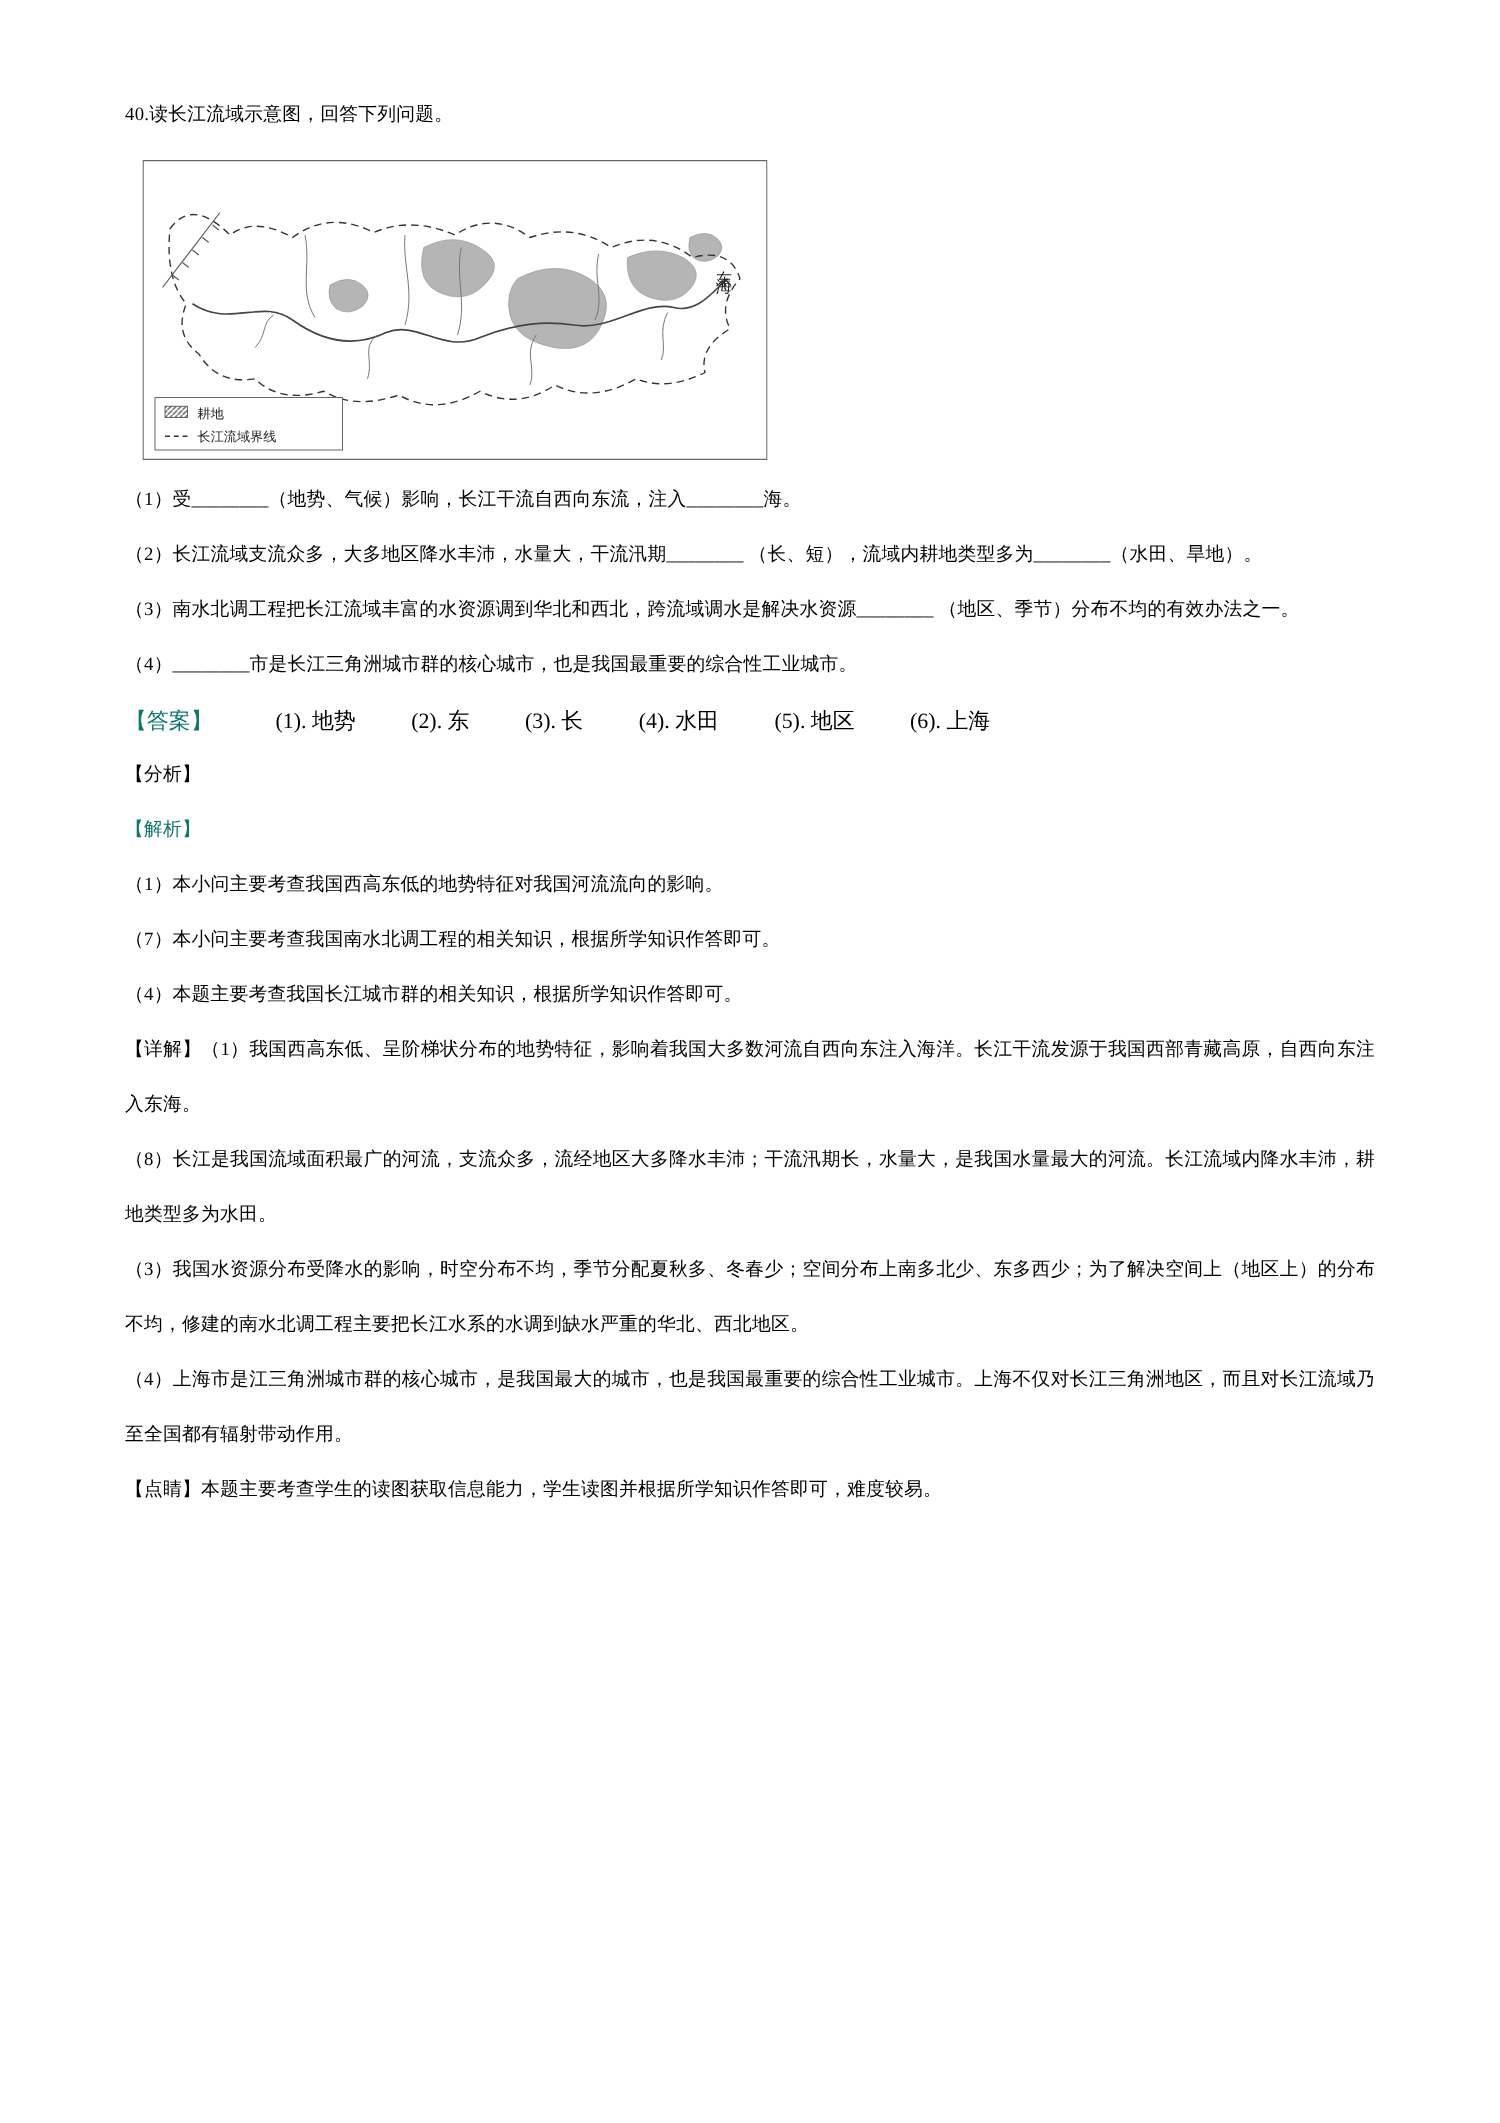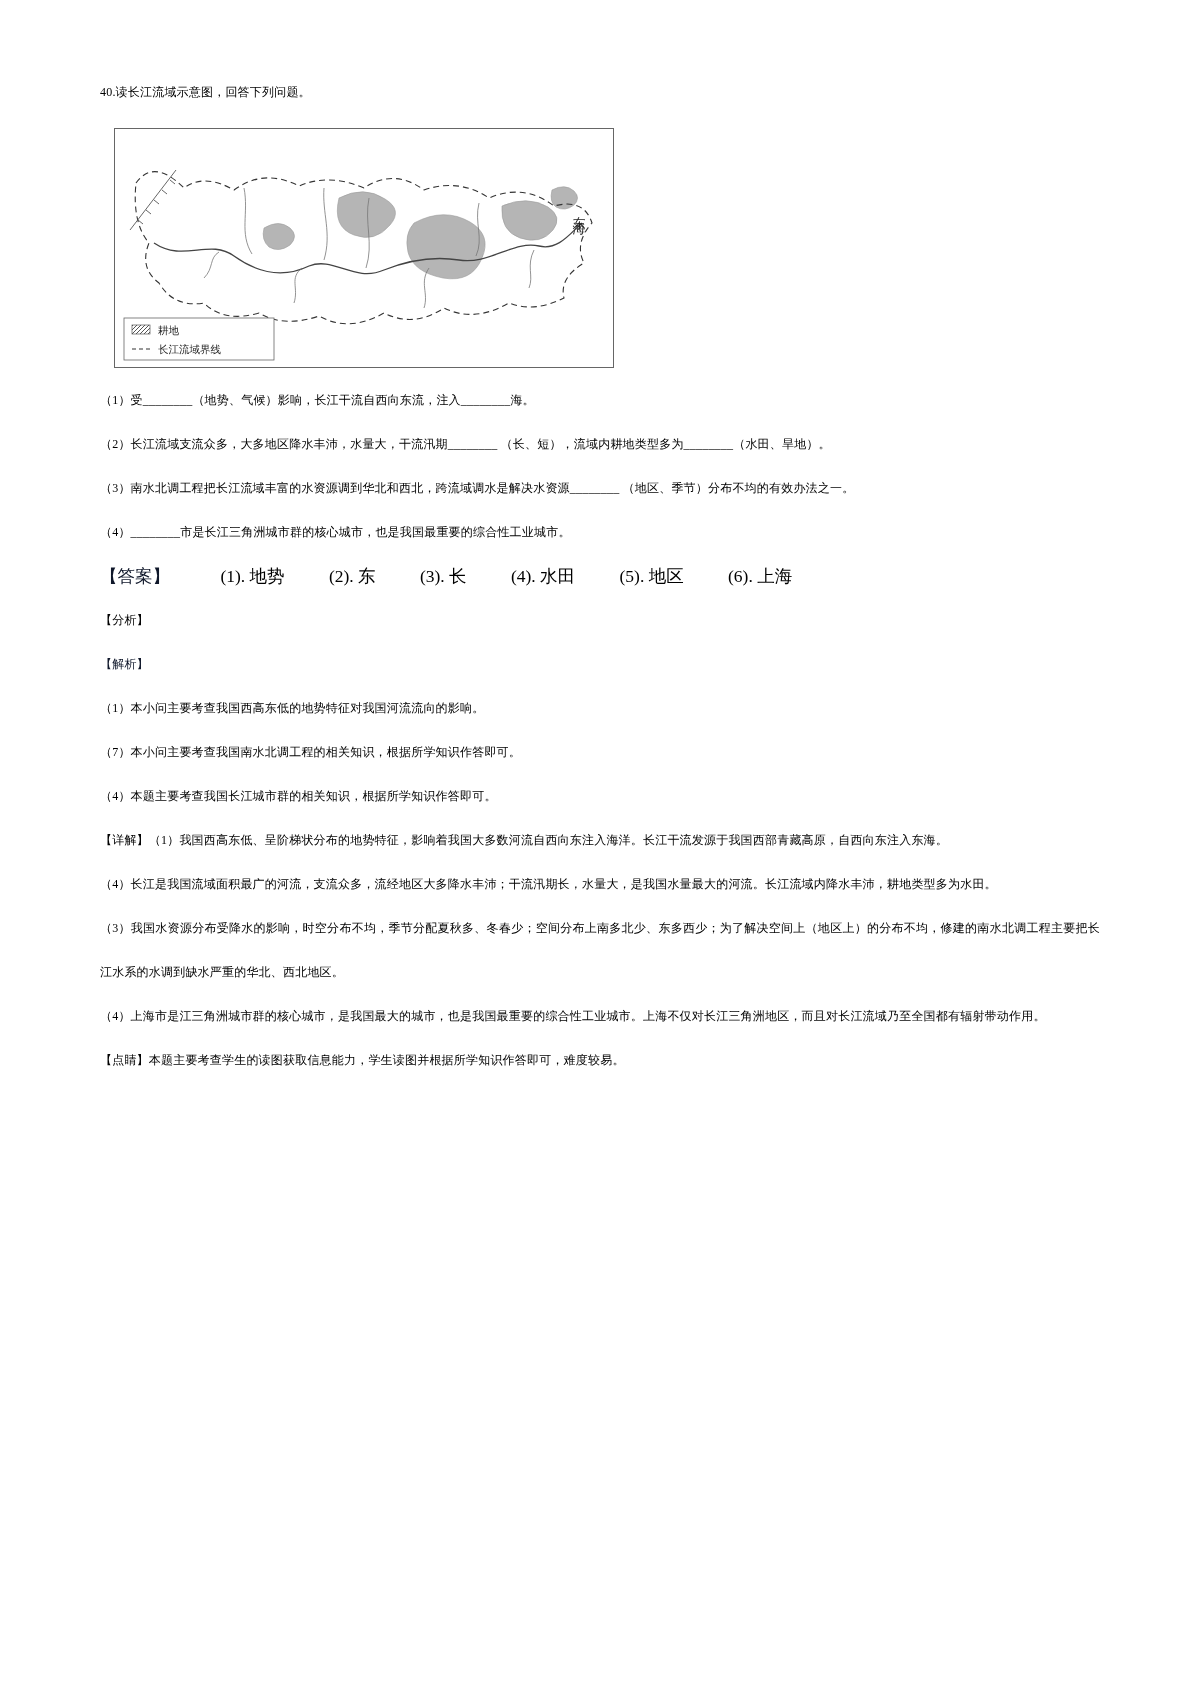--- a/index.html
+++ b/index.html
@@ -3,28 +3,28 @@
 <meta charset="utf-8">
 <style>
   html,body { margin:0; padding:0; background:#ffffff; }
   body {
     width:1200px; min-height:1698px;
     font-family:"Liberation Serif","DejaVu Serif",serif;
     color:#000;
   }
   .page { padding:70px 100px 60px 100px; box-sizing:border-box; }
   .para {
-    font-size:12px;
+    font-size:15px;
     line-height:44px;
     margin:0;
     text-align:justify;
     letter-spacing:0.2px;
   }
   .title { text-align:left; }
-  .blue { color:#0f172a; }
+  .blue { color:#0f766e; }
   .map-figure { margin:14px 0 10px 14px; width:416px; height:240px; }
   .map-figure svg { display:block; }
   .answer-row {
     font-size:17.5px; line-height:44px;
     white-space:nowrap;
   }
   .answer-row .ans-label { margin-right:46px; }
   .answer-row .ans-item { margin-right:40px;margin-top:28px; }
   .answer-row .ans-item:last-child { margin-right:0; }
 </style>
@@ -107,19 +107,19 @@
   </div>
 
   <p class="para">【分析】</p>
 
   <p class="para blue">【解析】</p>
   <p class="para">（1）本小问主要考查我国西高东低的地势特征对我国河流流向的影响。</p>
   <p class="para">（7）本小问主要考查我国南水北调工程的相关知识，根据所学知识作答即可。</p>
   <p class="para">（4）本题主要考查我国长江城市群的相关知识，根据所学知识作答即可。</p>
 
   <p class="para">【详解】（1）我国西高东低、呈阶梯状分布的地势特征，影响着我国大多数河流自西向东注入海洋。长江干流发源于我国西部青藏高原，自西向东注入东海。</p>
-  <p class="para">（4）长江是我国流域面积最广的河流，支流众多，流经地区大多降水丰沛；干流汛期长，水量大，是我国水量最大的河流。长江流域内降水丰沛，耕地类型多为水田。</p>
+  <p class="para">（8）长江是我国流域面积最广的河流，支流众多，流经地区大多降水丰沛；干流汛期长，水量大，是我国水量最大的河流。长江流域内降水丰沛，耕地类型多为水田。</p>
   <p class="para">（3）我国水资源分布受降水的影响，时空分布不均，季节分配夏秋多、冬春少；空间分布上南多北少、东多西少；为了解决空间上（地区上）的分布不均，修建的南水北调工程主要把长江水系的水调到缺水严重的华北、西北地区。</p>
   <p class="para">（4）上海市是江三角洲城市群的核心城市，是我国最大的城市，也是我国最重要的综合性工业城市。上海不仅对长江三角洲地区，而且对长江流域乃至全国都有辐射带动作用。</p>
 
   <p class="para">【点睛】本题主要考查学生的读图获取信息能力，学生读图并根据所学知识作答即可，难度较易。</p>
 
 </div>
 
 </body></html>

